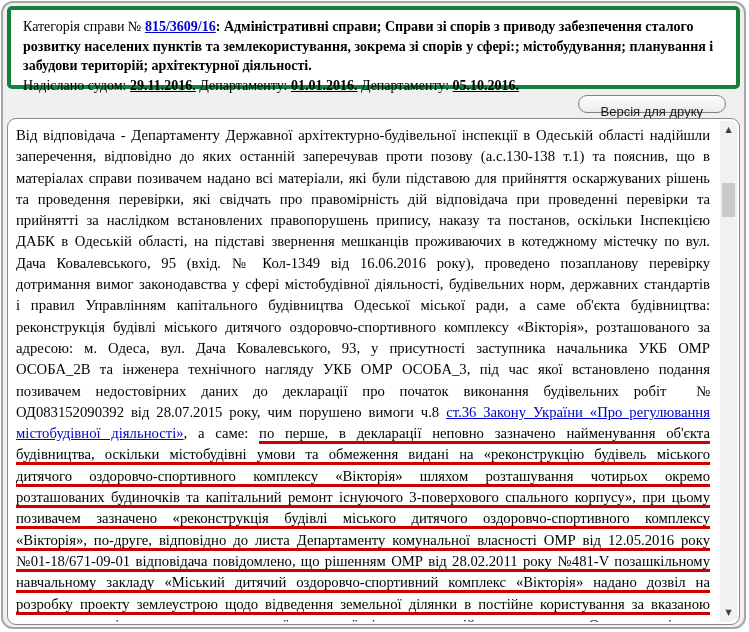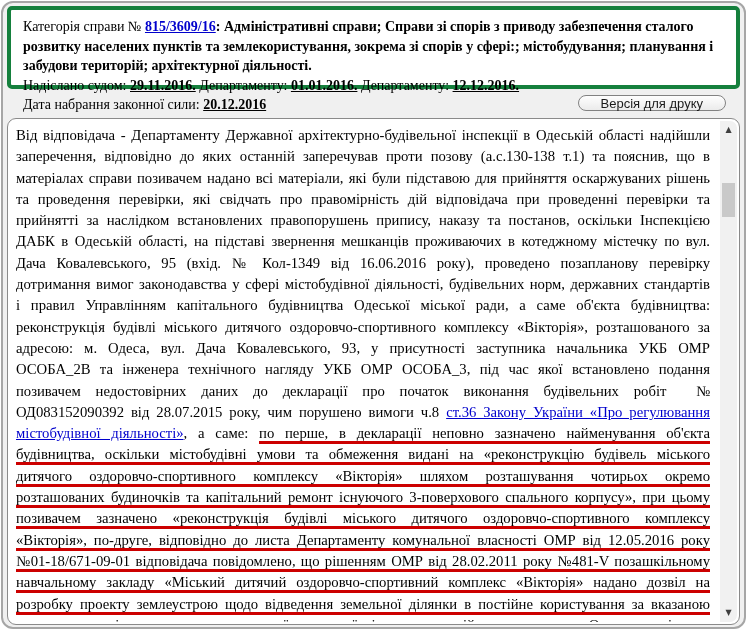--- a/index.html
+++ b/index.html
@@ -20,21 +20,21 @@
     padding:7px 12px 0 12px;font-size:14px;line-height:19.5px;
   }
   .hline{margin:0;}
   .bold{font-weight:bold;}
   .case-link{color:#0000cc;font-weight:bold;text-decoration:underline;cursor:pointer;}
   .pair-label{font-weight:normal;}
   .pair-value{font-weight:bold;text-decoration:underline;}
   
   .toolbar{position:absolute;left:0;right:0;top:86px;height:30px;}
   .print-btn{
-    position:absolute;right:18px;top:6px;height:16px;padding:0 22px;
+    position:absolute;right:18px;top:6px;height:16px;padding:8px 22px;
     border:1px solid #828282;border-radius:12px;
     background:linear-gradient(#fefefe,#ebebeb);
     font-family:"Liberation Sans", sans-serif;font-size:13px;color:#1a1a1a;cursor:pointer;
   }
   
   .text-box{
     position:absolute;left:4px;right:4px;top:115px;bottom:2px;
     box-sizing:border-box;background:#fff;border:1px solid #8a8a8a;border-radius:9px;
     overflow:hidden;
   }
@@ -69,24 +69,21 @@
   <div class="header-box">
     <p class="hline"><span>Категорія справи №</span>
       <a class="case-link">815/3609/16</a><span class="bold">:</span>
       <span class="bold">Адміністративні справи; Справи зі спорів з приводу забезпечення сталого розвитку населених пунктів та землекористування, зокрема зі спорів у сфері:; містобудування; планування і забудови територій; архітектурної діяльності.</span>
     </p>
     <p class="hline"><span class="pair-label">Надіслано судом:</span>
       <span class="pair-value">29.11.2016.</span>
       <span class="pair-label">Департаменту:</span>
       <span class="pair-value">01.01.2016.</span>
       <span class="pair-label">Департаменту:</span>
-      <span class="pair-value">12.12.2016.</span>
-    </p>
-    <p class="hline"><span class="pair-label">Дата набрання законної сили:</span>
-      <span class="pair-value">20.12.2016</span>
+      <span class="pair-value">05.10.2016.</span>
     </p>
   </div>
 
   <div class="toolbar">
     <button class="print-btn">Версія для друку</button>
   </div>
 
   <div class="text-box">
     <div class="text-content" id="doc-text"><span class="">Від відповідача - Департаменту Державної архітектурно-будівельної інспекції в Одеській області надійшли заперечення, відповідно до яких останній заперечував проти позову (а.с.130-138 т.1) та пояснив, що в матеріалах справи позивачем надано всі матеріали, які були підставою для прийняття оскаржуваних рішень та проведення перевірки, які свідчать про правомірність дій відповідача при проведенні перевірки та прийнятті за наслідком встановлених правопорушень припису, наказу та постанов, оскільки Інспекцією ДАБК в Одеській області, на підставі звернення мешканців проживаючих в котеджному містечку по вул. Дача Ковалевського, 95 (вхід. № Кол-1349 від 16.06.2016 року), проведено позапланову перевірку дотримання вимог законодавства у сфері містобудівної діяльності, будівельних норм, державних стандартів і правил Управлінням капітального будівництва Одеської міської ради, а саме об'єкта будівництва: реконструкція будівлі міського дитячого оздоровчо-спортивного комплексу «Вікторія», розташованого за адресою: м. Одеса, вул. Дача Ковалевського, 93, у присутності заступника начальника УКБ ОМР ОСОБА_2В та інженера технічного нагляду УКБ ОМР ОСОБА_3, під час якої встановлено подання позивачем недостовірних даних до декларації про початок виконання будівельних робіт &nbsp;№ ОД083152090392 від 28.07.2015 року, чим порушено вимоги ч.8 </span><a class="doc-link">ст.36 Закону України «Про регулювання містобудівної діяльності»</a><span class="">, а саме: </span><span class="red-mark">по перше, в декларації неповно зазначено найменування об'єкта будівництва, оскільки містобудівні умови та обмеження видані на «реконструкцію будівель міського дитячого оздоровчо-спортивного комплексу «Вікторія» шляхом розташування чотирьох окремо розташованих будиночків та капітальний ремонт існуючого 3-поверхового спального корпусу», при цьому позивачем зазначено «реконструкція будівлі міського дитячого оздоровчо-спортивного комплексу «Вікторія», по-друге, відповідно до листа Департаменту комунальної власності ОМР від 12.05.2016 року №01-18/671-09-01 відповідача повідомлено, що рішенням ОМР від 28.02.2011 року №481-V позашкільному навчальному закладу «Міський дитячий оздоровчо-спортивний комплекс «Вікторія» надано дозвіл на розробку проекту землеустрою щодо відведення земельної ділянки в постійне користування за вказаною адресою, але рішення про надання даної земельної ділянки у постійне користування Одеською міською радою не приймалось, а виїздом на місце на об'єкті будівництва зафіксовано збудовані чотири двоповерхові дерев'яні котеджі, які під час перевірки експлуатувались, про що свідчить фото фіксація, у зв'язку з чим перевіряючим зроблено відповідний висновок про наведення недостовірних даних про використання земельної ділянки для будівництва у декларації та про використання об'єкта без введення в експлуатацію у встановленому</span></div>
     <div class="scrollbar">

